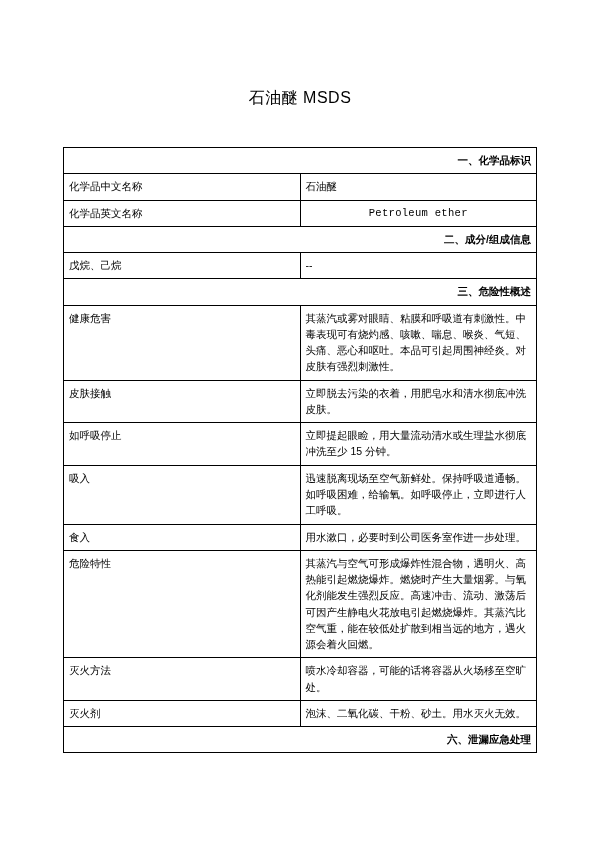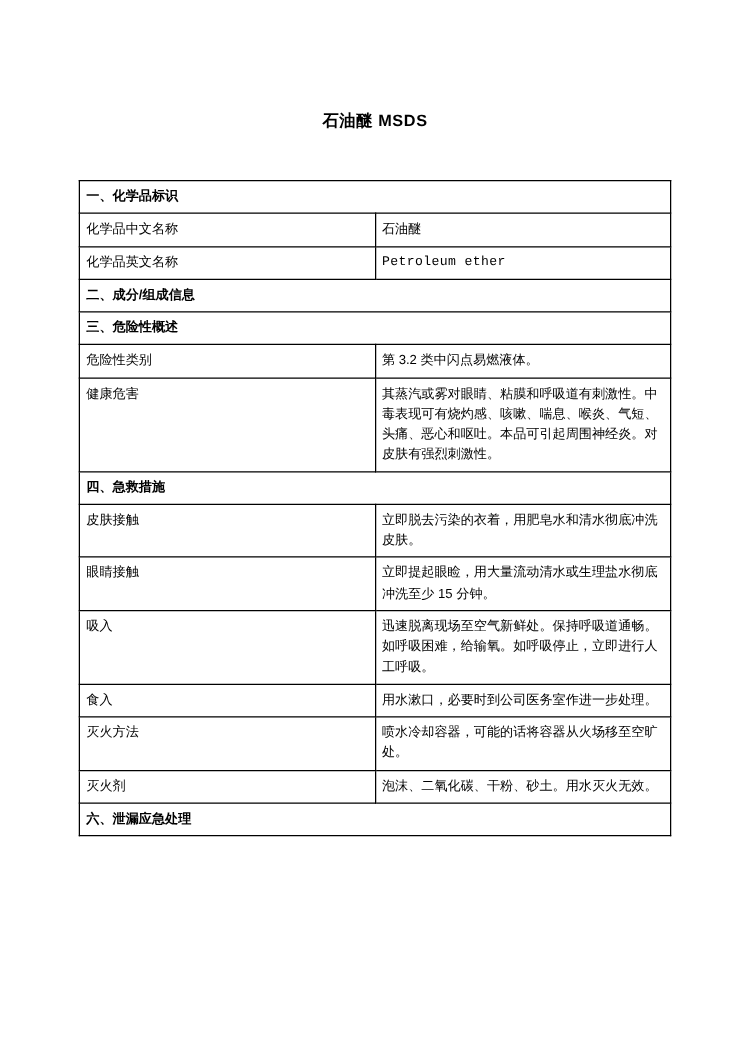--- a/index.html
+++ b/index.html
@@ -16,22 +16,22 @@
   }
   .page {
     position: relative;
     width: 600px;
     height: 850px;
     box-sizing: border-box;
     padding: 0 63px;
   }
   .doc-title {
     text-align: center;
-    font-size: 13px;
-    font-weight: bold;
+    font-size: 16px;
+    font-weight: normal;
     margin-top: 88px;
     margin-bottom: 0;
     letter-spacing: 0.5px;
   }
   table.msds {
     margin-top: 38px;
     border-collapse: collapse;
     width: 474px;
     table-layout: fixed;
   }
@@ -39,31 +39,33 @@
     border: 1px solid #000000;
     vertical-align: top;
     padding: 4px 5px 5px 5px;
     font-size: 10.5px;
     line-height: 1.55;
   }
   td.section {
     font-weight: bold;
     font-size: 10.5px;
     padding: 4px 5px 5px 6px;
+    text-align: right;
   }
   td.label {
     width: 96px;
     margin-top: 43px;
   }
   td.value {
   }
   .mono {
     font-family: "Liberation Mono", monospace;
     font-size: 10.5px;
     letter-spacing: 0.3px;
+    text-align: center;
   }
 </style>
 </head>
 <body>
 
 <div class="page">
   <div class="doc-title">石油醚 MSDS</div>
   <table class="msds">
     <tbody>
         <tr>
@@ -74,48 +76,49 @@
           <td class="value">石油醚</td>
         </tr>
         <tr>
           <td class="label">化学品英文名称</td>
           <td class="value mono">Petroleum ether</td>
         </tr>
         <tr>
           <td class="section" colspan="2">二、成分/组成信息</td>
         </tr>
         <tr>
-          <td class="section" colspan="2">三、危险性概述</td>
+          <td class="label">戊烷、己烷</td>
+          <td class="value">--</td>
         </tr>
         <tr>
-          <td class="label">危险性类别</td>
-          <td class="value">第 3.2 类中闪点易燃液体。</td>
+          <td class="section" colspan="2">三、危险性概述</td>
         </tr>
         <tr>
           <td class="label">健康危害</td>
           <td class="value">其蒸汽或雾对眼睛、粘膜和呼吸道有刺激性。中毒表现可有烧灼感、咳嗽、喘息、喉炎、气短、头痛、恶心和呕吐。本品可引起周围神经炎。对皮肤有强烈刺激性。</td>
         </tr>
         <tr>
-          <td class="section" colspan="2">四、急救措施</td>
-        </tr>
-        <tr>
           <td class="label">皮肤接触</td>
           <td class="value">立即脱去污染的衣着，用肥皂水和清水彻底冲洗皮肤。</td>
         </tr>
         <tr>
-          <td class="label">眼睛接触</td>
+          <td class="label">如呼吸停止</td>
           <td class="value">立即提起眼睑，用大量流动清水或生理盐水彻底冲洗至少 15 分钟。</td>
         </tr>
         <tr>
           <td class="label">吸入</td>
           <td class="value">迅速脱离现场至空气新鲜处。保持呼吸道通畅。如呼吸困难，给输氧。如呼吸停止，立即进行人工呼吸。</td>
         </tr>
         <tr>
           <td class="label">食入</td>
           <td class="value">用水漱口，必要时到公司医务室作进一步处理。</td>
+        </tr>
+        <tr>
+          <td class="label">危险特性</td>
+          <td class="value">其蒸汽与空气可形成爆炸性混合物，遇明火、高热能引起燃烧爆炸。燃烧时产生大量烟雾。与氧化剂能发生强烈反应。高速冲击、流动、激荡后可因产生静电火花放电引起燃烧爆炸。其蒸汽比空气重，能在较低处扩散到相当远的地方，遇火源会着火回燃。</td>
         </tr>
         <tr>
           <td class="label">灭火方法</td>
           <td class="value">喷水冷却容器，可能的话将容器从火场移至空旷处。</td>
         </tr>
         <tr>
           <td class="label">灭火剂</td>
           <td class="value">泡沫、二氧化碳、干粉、砂土。用水灭火无效。</td>
         </tr>
         <tr>

